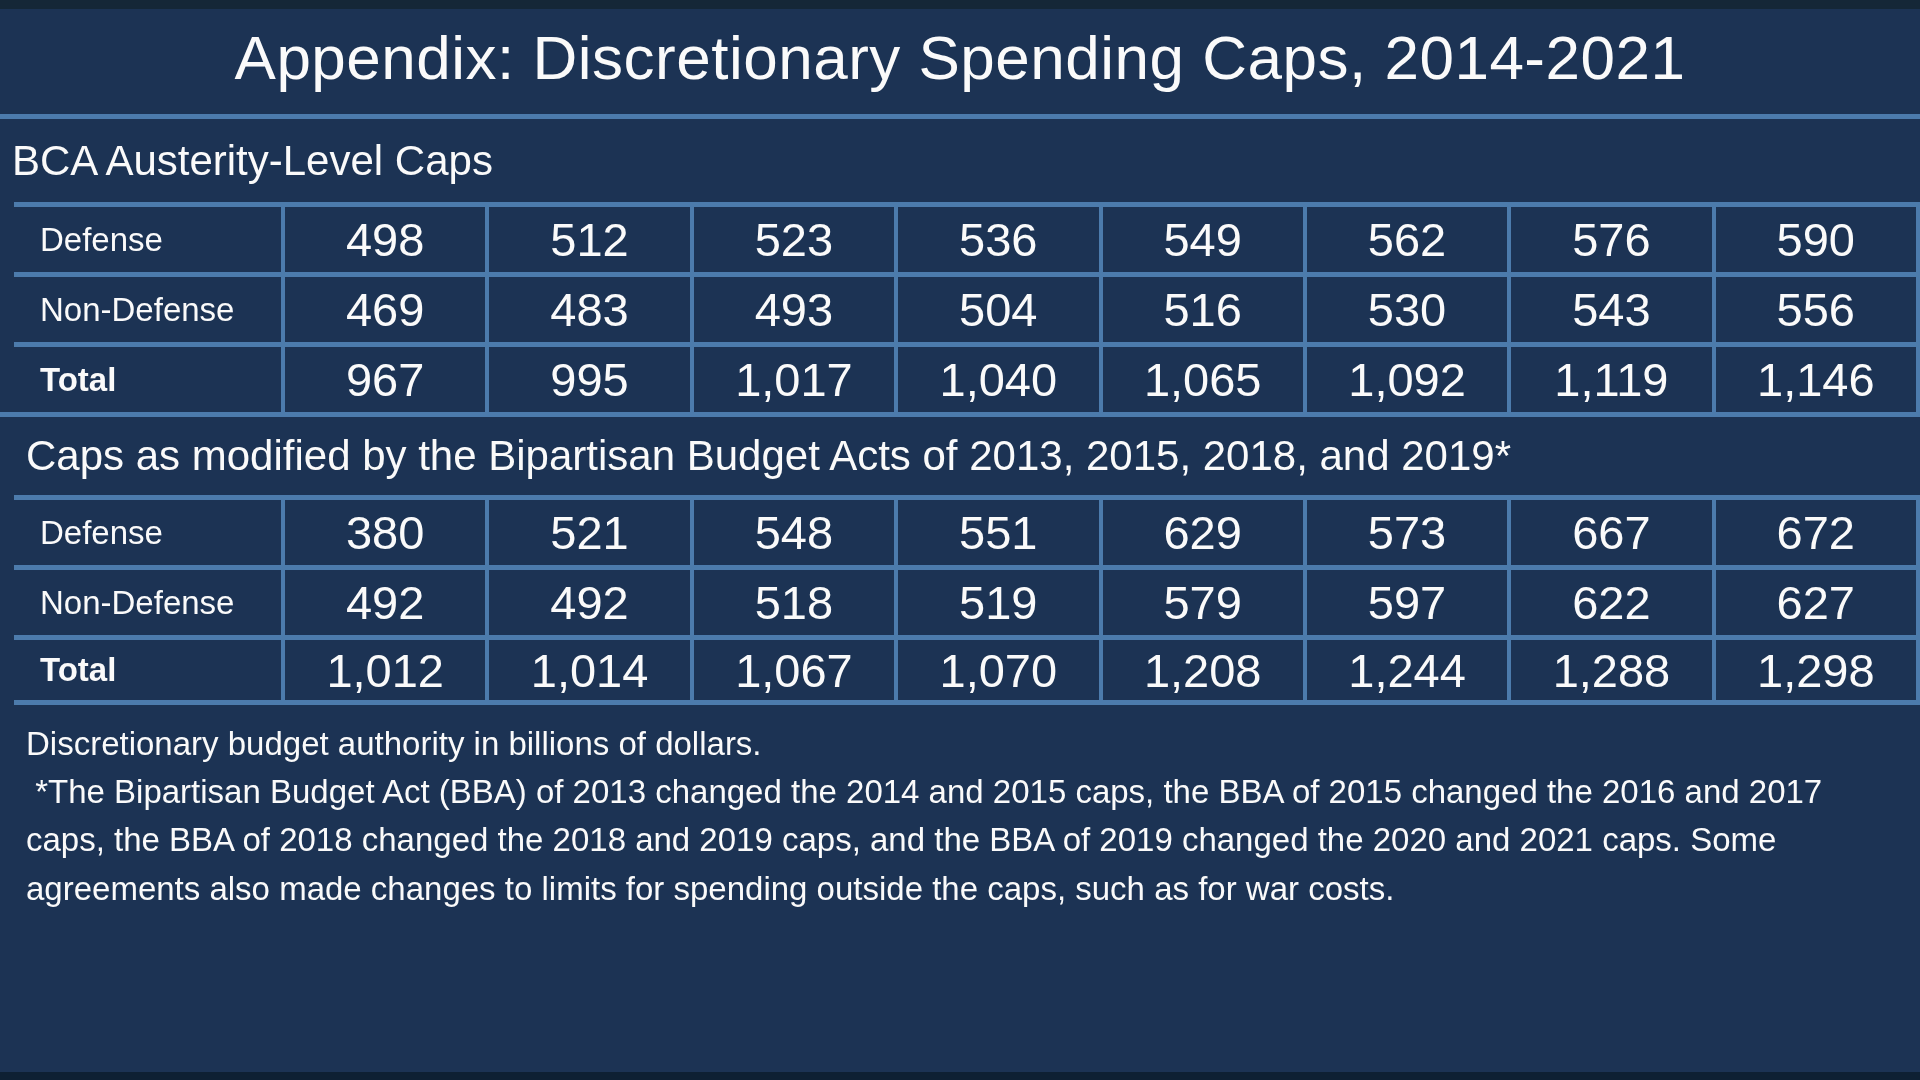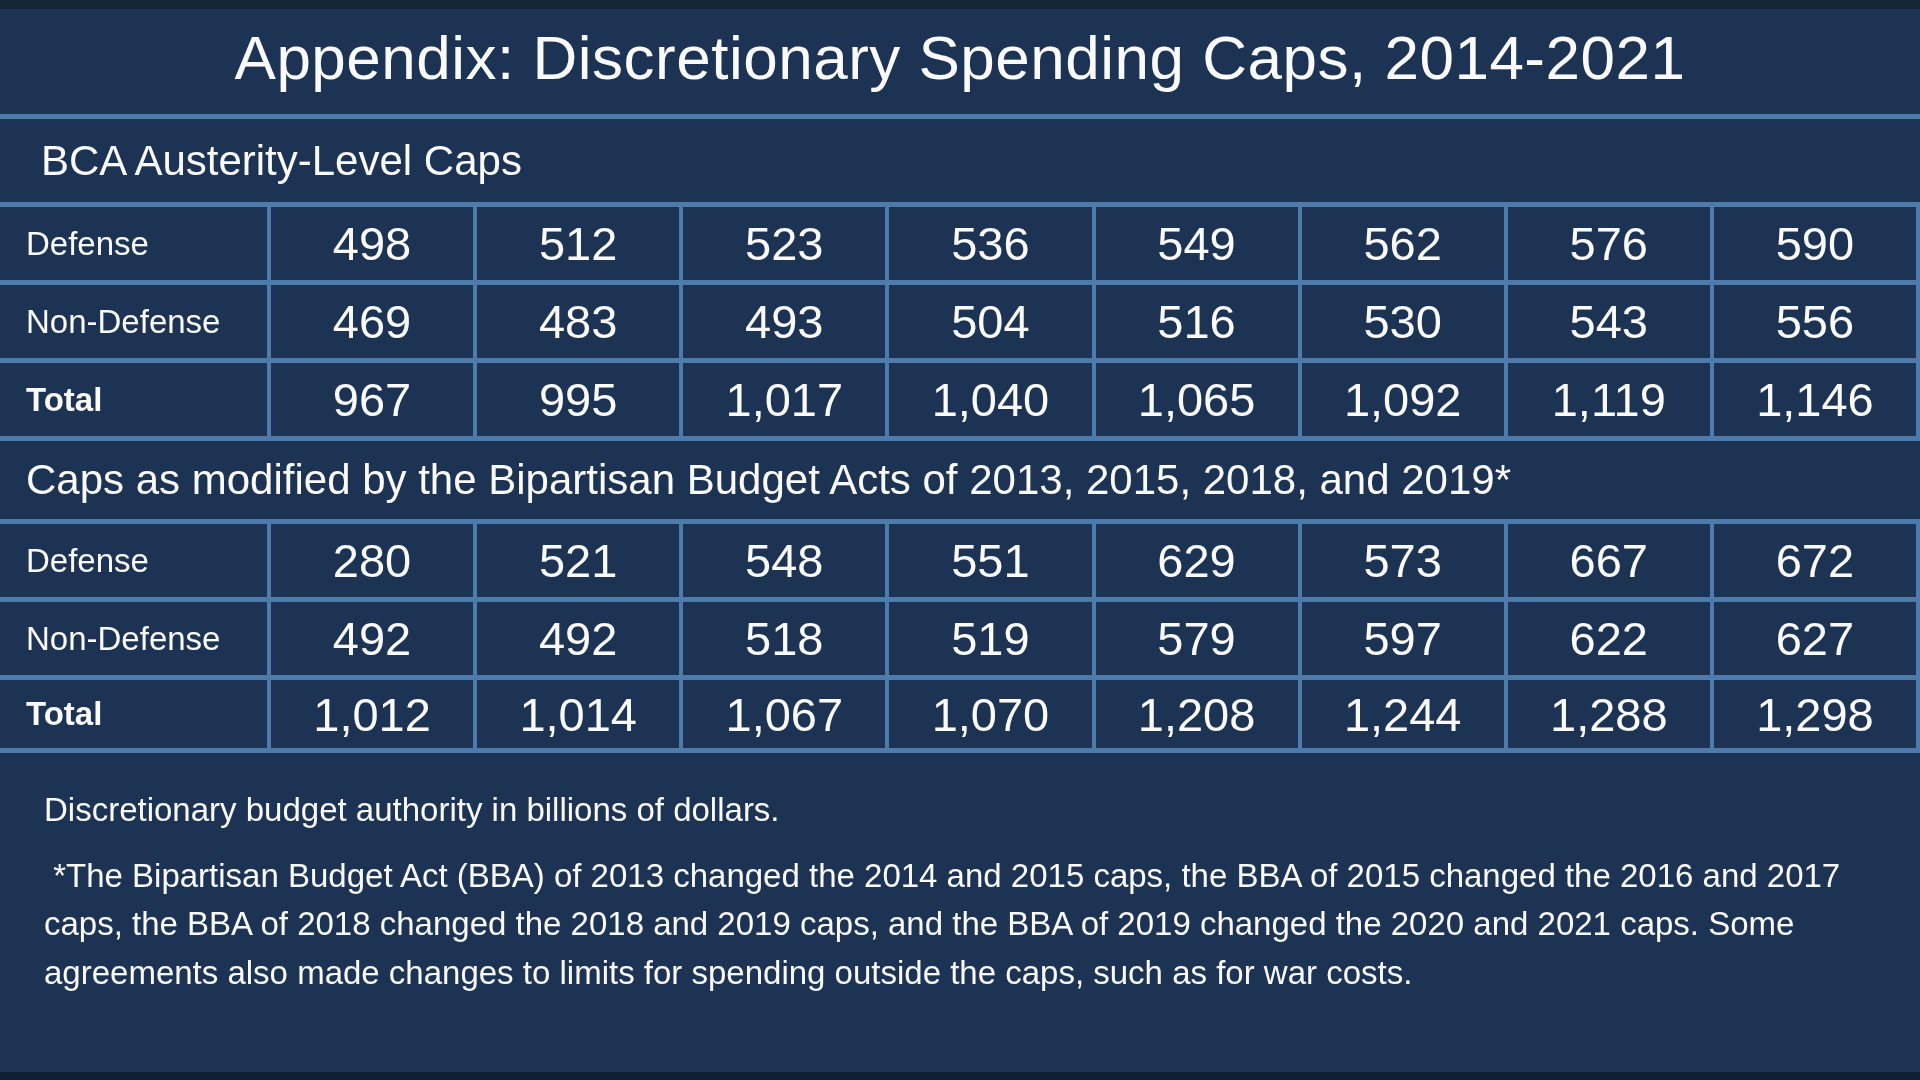--- a/index.html
+++ b/index.html
@@ -29,43 +29,43 @@
     letter-spacing:0.5px;
   }
 
   .t-row{
     display:grid;
     grid-template-columns:267px repeat(8,1fr);
     border-top:5px solid var(--line);
     border-right:4px solid var(--line);
   }
   .header-row{height:117px;}
-  .data-row{height:78px;}
+  .data-row{height:70px;margin-left:14px;}
   .cell{display:flex;align-items:center;justify-content:center;overflow:hidden;}
   .cell + .cell{border-left:4px solid var(--line);}
   .year{font-size:46px;}
   .num{font-size:47px;}
   .label-cell{justify-content:flex-start;padding-left:26px;font-size:33px;}
   .bold{font-weight:bold;}
   .section-row{
     border-top:5px solid var(--line);
     display:flex;align-items:center;
-    padding-left:41px;
+    padding-left:12px;
     font-size:42px;
   }
   .section-row.s1{height:88px;}
   .section-row.s2{height:83px;padding-left:26px;}
   .last{border-bottom:5px solid var(--line);}
 
   .footnotes{
     padding:15px 26px 0 26px;
     font-size:33px;
     line-height:1.46;
   }
-  .footnotes p{margin:18px;}
+  .footnotes p{margin:0;}
   .fn-star{white-space:pre-wrap;}
 </style>
 </head>
 <body>
 
 <div class="edge-top"></div>
 
 <div class="title-area">Appendix: Discretionary Spending Caps, 2014-2021</div>
 
 <div>
@@ -106,21 +106,21 @@
     <div class="cell num">1,065</div>
     <div class="cell num">1,092</div>
     <div class="cell num">1,119</div>
     <div class="cell num">1,146</div>
   </div>
 
   <div class="section-row s2">Caps as modified by the Bipartisan Budget Acts of 2013, 2015, 2018, and 2019*</div>
 
   <div class="t-row data-row">
     <div class="cell label-cell">Defense</div>
-    <div class="cell num">280</div>
+    <div class="cell num">380</div>
     <div class="cell num">521</div>
     <div class="cell num">548</div>
     <div class="cell num">551</div>
     <div class="cell num">629</div>
     <div class="cell num">573</div>
     <div class="cell num">667</div>
     <div class="cell num">672</div>
   </div>
 
   <div class="t-row data-row">

